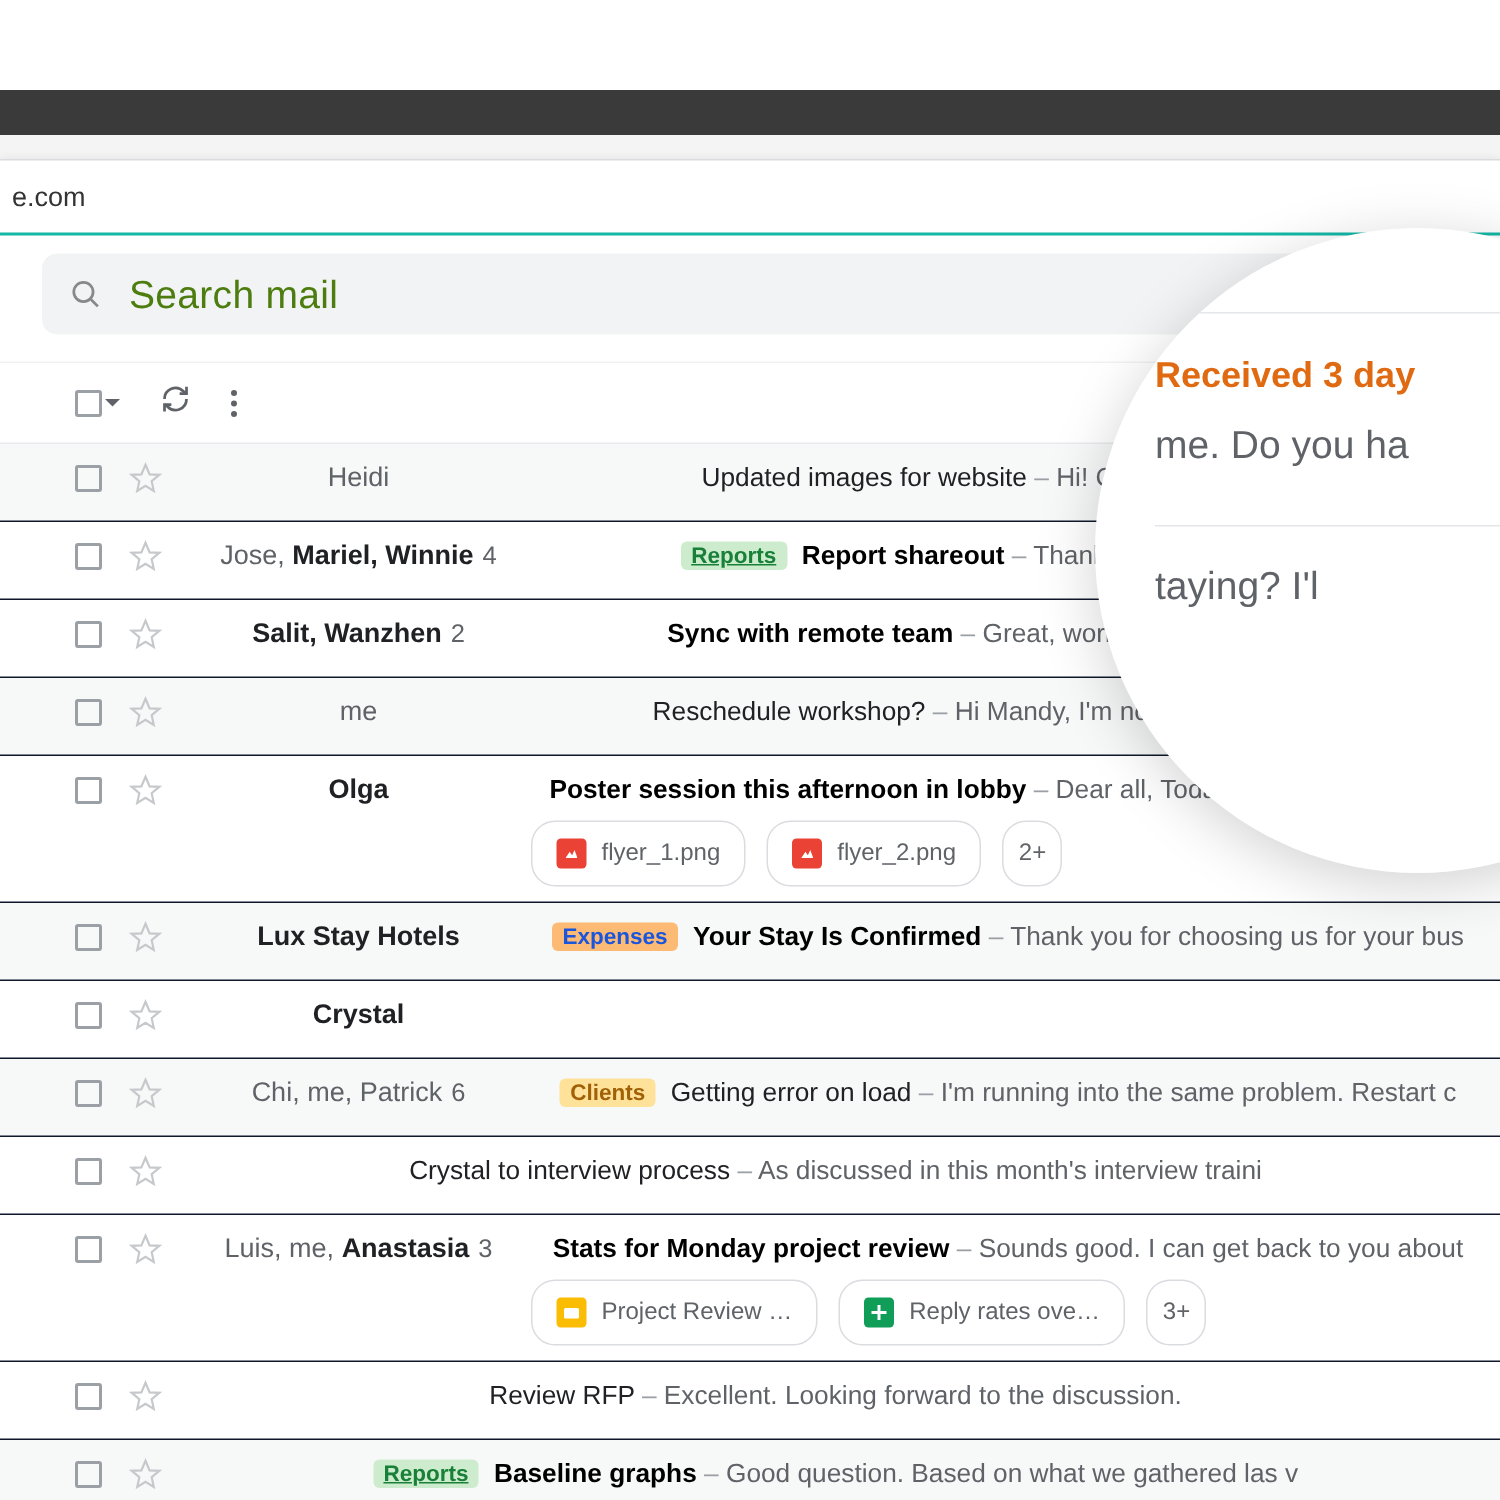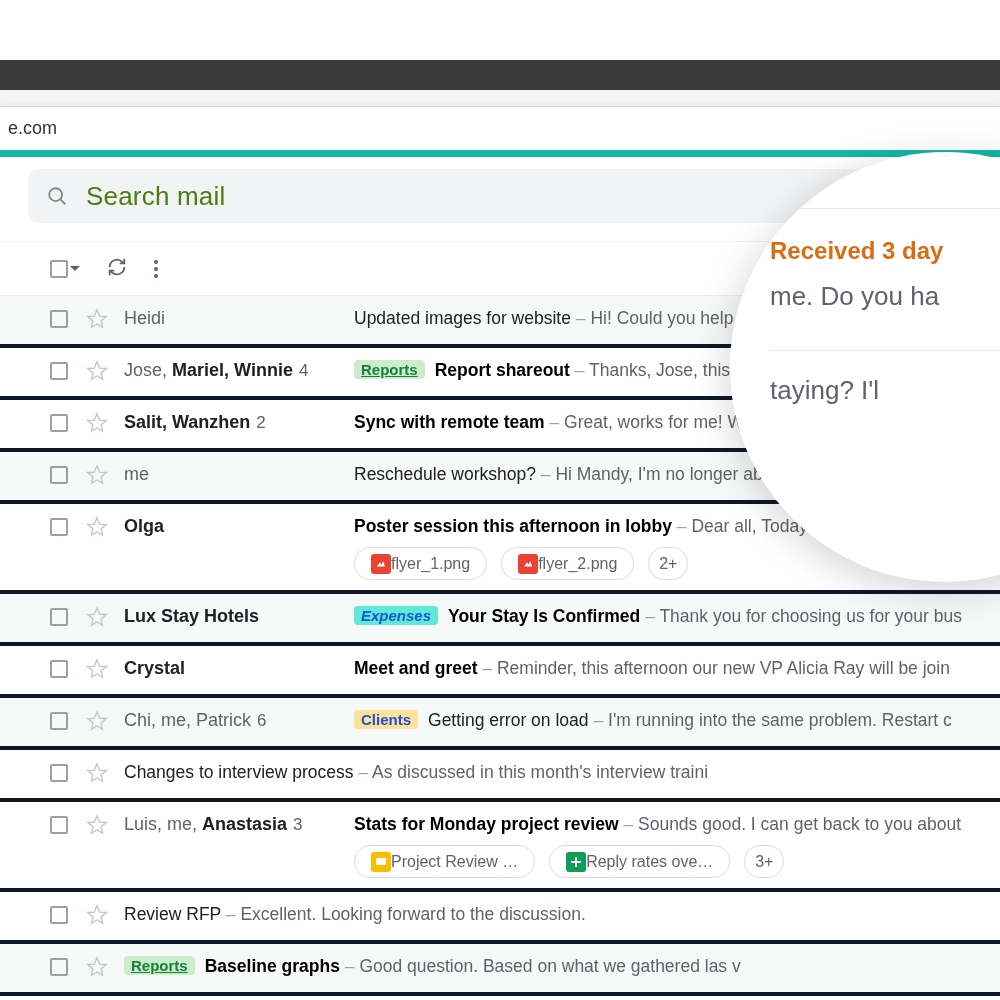--- a/index.html
+++ b/index.html
@@ -24,21 +24,21 @@
     position: absolute; left: 0; right: 0; top: 106px; bottom: 0;
     background: #fff;
     border-top: 1px solid #dadce0;
     box-shadow: 0 0 6px rgba(0,0,0,.08);
   }
 
   .url-bar {
     height: 50px;
     display: flex; align-items: center;
     padding: 0 8px;
-    border-bottom: 7px solid #14b8a6;
+    border-bottom: 2px solid #14b8a6;
     font-size: 18px;
     color: #333;
   }
 
   .search-area {
     padding: 12px 28px 18px 28px;
     border-bottom: 1px solid #f1f1f1;
   }
   .search-box {
     background: #f1f3f4;
@@ -78,22 +78,23 @@
     display: flex; flex-direction: column; gap: 3px;
   }
   .more-dots span {
     width: 4px; height: 4px; border-radius: 50%; background: #5f6368;
   }
 
   .thread-list { }
   .row {
     display: flex; align-items: flex-start;
     padding: 10px 0 10px 50px;
-    border-bottom: 4px solid #0f172a;
+    border-bottom: 1px solid #0f172a;
     min-height: 52px;
+    text-align: center;
   }
   .row.zebra { background: #f7f8f8; }
   .row .cb { margin-top: 4px; }
   .star {
     width: 22px; height: 22px; margin: 2px 16px 0 18px; flex-shrink:0;
     color: #c6c9cc;
   }
   .sender {
     width: 230px; font-size: 18px; color: #5f6368; padding-top: 2px;
     flex-shrink: 0; white-space: nowrap; overflow: hidden;
@@ -109,22 +110,22 @@
     font-size: 15px; font-weight: 600; margin-right: 10px;
     vertical-align: 1px;
   }
   .subj { color: #000; font-weight: 700; }
   .subj.read { color: #202124; font-weight: 400; }
   .dash { color: #9aa0a6; }
   .prev { color: #5f6368; }
 
   .chips { display: flex; gap: 14px; margin-top: 10px; flex-wrap: wrap; }
   .chip {
-    display: inline-flex; align-items: center; 
-    height: 33px; padding: 0 16px; border: 1px solid #dadce0; border-radius: 16px;
+    display: inline-flex; align-items: center; gap: 10px;
+    height: 44px; padding: 0 16px; border: 1px solid #dadce0; border-radius: 16px;
     font-size: 16px; color: #5f6368; background: #fff;
   }
   .chip.count { width: 40px; justify-content: center; padding: 0; }
   .chip-ico {
     width: 20px; height: 20px; border-radius: 3px; display:inline-flex;
     align-items:center; justify-content:center;
   }
   .chip-ico.img { background: #ea4335; }
   .chip-ico.img:after {
     content:""; width:8px; height:6px; background:#fff;
@@ -155,22 +156,22 @@
   .callout .co-head {
     color: #e06a11; font-weight: 700; font-size: 24px;
     padding: 28px 0 10px 0;
   }
   .callout .co-text { font-size: 26px; color: #5f6368; padding: 6px 0 32px; }
   .callout .co-text2 { font-size: 26px; color: #5f6368; }
   .callout .divider { height: 1px; background: #e4e6e9; margin: 6px 0 24px; width: 100%; }
 
   
   .lbl-reports  { background: #cdeccd; color: #188038; text-decoration: underline; }
-  .lbl-expenses { background: #5eead4; color: #1a56db; font-style: italic; }
-  .lbl-clients  { background: #ffe29a; color: #1d4ed8; }
+  .lbl-expenses { background: #fdba74; color: #1a56db; }
+  .lbl-clients  { background: #ffe29a; color: #a16207; }
 </style>
 </head>
 <body>
 
 <div class="screen-frame-dark"></div>
 <div class="screen-frame-light"></div>
 
 <div class="browser-window">
 
   <div class="url-bar">
@@ -265,36 +266,35 @@
           </svg></span>
         <div class="sender"><span class="b">Lux Stay Hotels</span></div>
         <div class="body"><span class="lbl lbl-expenses">Expenses</span><span class="subj">Your Stay Is Confirmed</span> <span class="dash">–</span> <span class="prev">Thank you for choosing us for your bus</span></div>
       </div>
       <div class="row">
         <span class="cb"></span>
         <span class="star"><svg viewBox="0 0 24 24" width="22" height="22" fill="none" stroke="currentColor" stroke-width="1.6">
             <polygon points="12 2 15 9 22 9.3 16.5 14 18 21 12 17.3 6 21 7.5 14 2 9.3 9 9"></polygon>
           </svg></span>
         <div class="sender"><span class="b">Crystal</span></div>
-        <div class="body"><span class="subj">Meet and greet</span> <span class="dash">–</span> <span class="prev">Reminder, this afternoon our new VP Alicia Ray will be join</span></div>
       </div>
       <div class="row zebra">
         <span class="cb"></span>
         <span class="star"><svg viewBox="0 0 24 24" width="22" height="22" fill="none" stroke="currentColor" stroke-width="1.6">
             <polygon points="12 2 15 9 22 9.3 16.5 14 18 21 12 17.3 6 21 7.5 14 2 9.3 9 9"></polygon>
           </svg></span>
         <div class="sender"><span>Chi, me, Patrick</span><span class="cnt">6</span></div>
         <div class="body"><span class="lbl lbl-clients">Clients</span><span class="subj read">Getting error on load</span> <span class="dash">–</span> <span class="prev">I'm running into the same problem. Restart c</span></div>
       </div>
       <div class="row">
         <span class="cb"></span>
         <span class="star"><svg viewBox="0 0 24 24" width="22" height="22" fill="none" stroke="currentColor" stroke-width="1.6">
             <polygon points="12 2 15 9 22 9.3 16.5 14 18 21 12 17.3 6 21 7.5 14 2 9.3 9 9"></polygon>
           </svg></span>
-        <div class="body"><span class="subj read">Changes to interview process</span> <span class="dash">–</span> <span class="prev">As discussed in this month's interview traini</span></div>
+        <div class="body"><span class="subj read">Crystal to interview process</span> <span class="dash">–</span> <span class="prev">As discussed in this month's interview traini</span></div>
       </div>
       <div class="row">
         <span class="cb"></span>
         <span class="star"><svg viewBox="0 0 24 24" width="22" height="22" fill="none" stroke="currentColor" stroke-width="1.6">
             <polygon points="12 2 15 9 22 9.3 16.5 14 18 21 12 17.3 6 21 7.5 14 2 9.3 9 9"></polygon>
           </svg></span>
         <div class="sender"><span>Luis, me, </span><span class="b">Anastasia</span><span class="cnt">3</span></div>
         <div class="body"><span class="subj">Stats for Monday project review</span> <span class="dash">–</span> <span class="prev">Sounds good. I can get back to you about</span><div class="chips">
             <span class="chip">
               <span class="chip-ico slides"></span>

